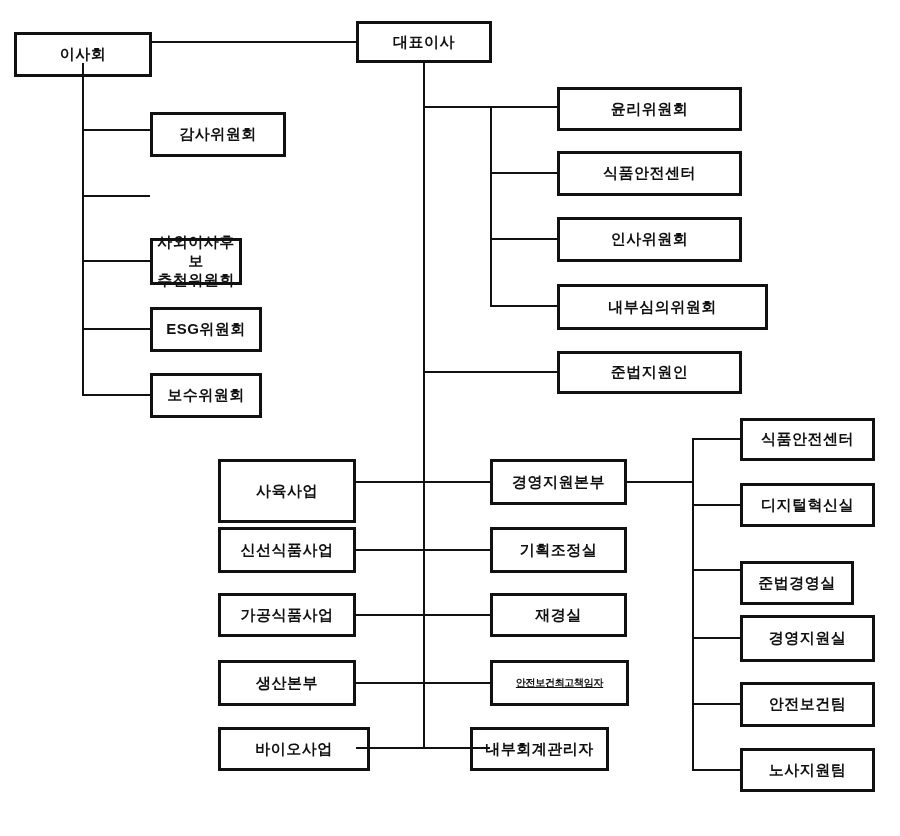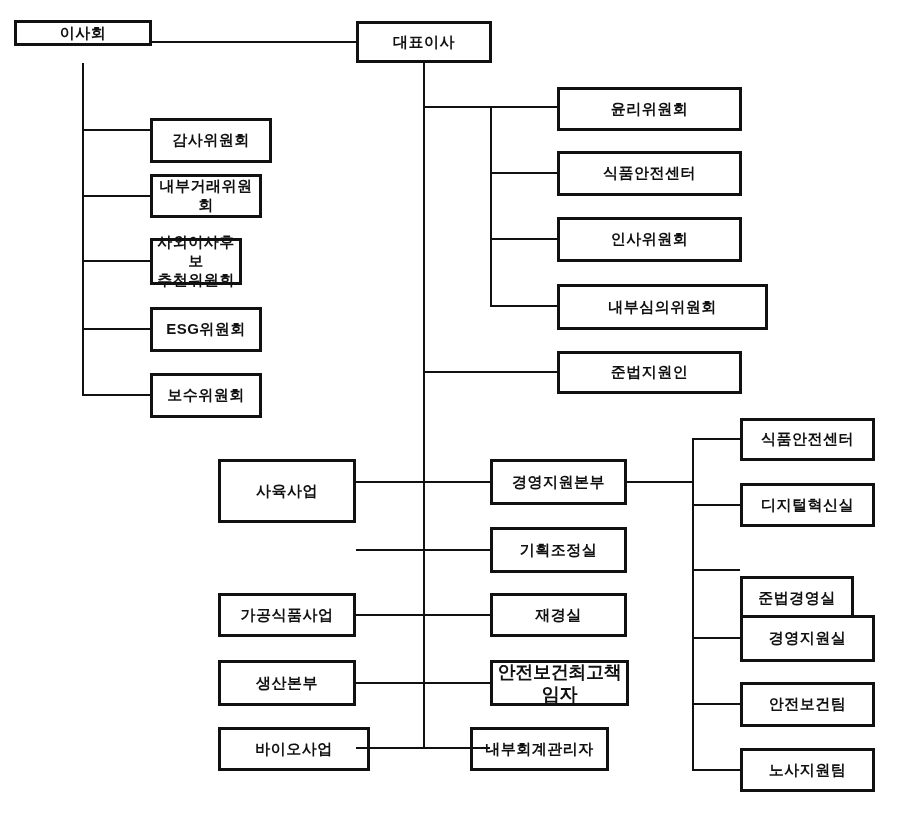--- a/index.html
+++ b/index.html
@@ -7,59 +7,59 @@
     position:relative;width:900px;height:836px;background:#ffffff;overflow:hidden;
     font-family:"Liberation Sans","DejaVu Sans",sans-serif;
   }
   .node{
     position:absolute;box-sizing:border-box;
     border:3px solid #111111;background:#ffffff;color:#111111;
     display:flex;align-items:center;justify-content:center;
     font-size:15px;font-weight:bold;text-align:center;
     white-space:pre-line;line-height:1.25;letter-spacing:0.5px;
   }
-  .node.tight{font-size:18px;letter-spacing:-0.3px;}
+  .node.tight{font-size:10px;letter-spacing:-0.3px;text-decoration:underline;}
   .hline{position:absolute;height:2px;background:#111111;}
   .vline{position:absolute;width:2px;background:#111111;}
 </style>
 </head>
 <body>
 
 <div class="stage">
 
-  <div class="node" style="left:14px;top:20px;width:138px;height:26px">이사회</div>
+  <div class="node" style="left:14px;top:32px;width:138px;height:45px">이사회</div>
   <div class="node" style="left:356px;top:21px;width:136px;height:42px">대표이사</div>
 
-  <div class="node" style="left:150px;top:118px;width:122px;height:45px">감사위원회</div>
-  <div class="node" style="left:150px;top:174px;width:112px;height:44px">내부거래위원회</div>
+  <div class="node" style="left:150px;top:112px;width:136px;height:45px">감사위원회</div>
   <div class="node" style="left:150px;top:238px;width:92px;height:47px">사외이사후보
 추천위원회</div>
   <div class="node" style="left:150px;top:307px;width:112px;height:45px">ESG위원회</div>
   <div class="node" style="left:150px;top:373px;width:112px;height:45px">보수위원회</div>
 
   <div class="node" style="left:557px;top:87px;width:185px;height:44px">윤리위원회</div>
   <div class="node" style="left:557px;top:151px;width:185px;height:45px">식품안전센터</div>
   <div class="node" style="left:557px;top:217px;width:185px;height:45px">인사위원회</div>
   <div class="node" style="left:557px;top:284px;width:211px;height:46px">내부심의위원회</div>
   <div class="node" style="left:557px;top:351px;width:185px;height:43px">준법지원인</div>
 
   <div class="node" style="left:218px;top:459px;width:138px;height:64px">사육사업</div>
+  <div class="node" style="left:218px;top:527px;width:138px;height:46px">신선식품사업</div>
   <div class="node" style="left:218px;top:660px;width:138px;height:46px">생산본부</div>
   <div class="node" style="left:218px;top:593px;width:138px;height:44px">가공식품사업</div>
   <div class="node" style="left:218px;top:727px;width:152px;height:44px">바이오사업</div>
 
   <div class="node" style="left:490px;top:459px;width:137px;height:46px">경영지원본부</div>
   <div class="node" style="left:490px;top:527px;width:137px;height:46px">기획조정실</div>
   <div class="node" style="left:490px;top:593px;width:137px;height:44px">재경실</div>
   <div class="node tight" style="left:490px;top:660px;width:139px;height:46px">안전보건최고책임자</div>
   <div class="node" style="left:470px;top:727px;width:139px;height:44px">내부회계관리자</div>
 
   <div class="node" style="left:740px;top:418px;width:135px;height:43px">식품안전센터</div>
   <div class="node" style="left:740px;top:483px;width:135px;height:44px">디지털혁신실</div>
-  <div class="node" style="left:740px;top:576px;width:114px;height:44px">준법경영실</div>
+  <div class="node" style="left:740px;top:561px;width:114px;height:44px">준법경영실</div>
   <div class="node" style="left:740px;top:615px;width:135px;height:47px">경영지원실</div>
   <div class="node" style="left:740px;top:682px;width:135px;height:45px">안전보건팀</div>
   <div class="node" style="left:740px;top:748px;width:135px;height:44px">노사지원팀</div>
 
   <div class="hline" style="left:152px;top:41px;width:204px"></div>
   <div class="hline" style="left:83px;top:129px;width:67px"></div>
   <div class="hline" style="left:83px;top:195px;width:67px"></div>
   <div class="hline" style="left:83px;top:260px;width:67px"></div>
   <div class="hline" style="left:83px;top:328px;width:67px"></div>
   <div class="hline" style="left:83px;top:394px;width:67px"></div>

